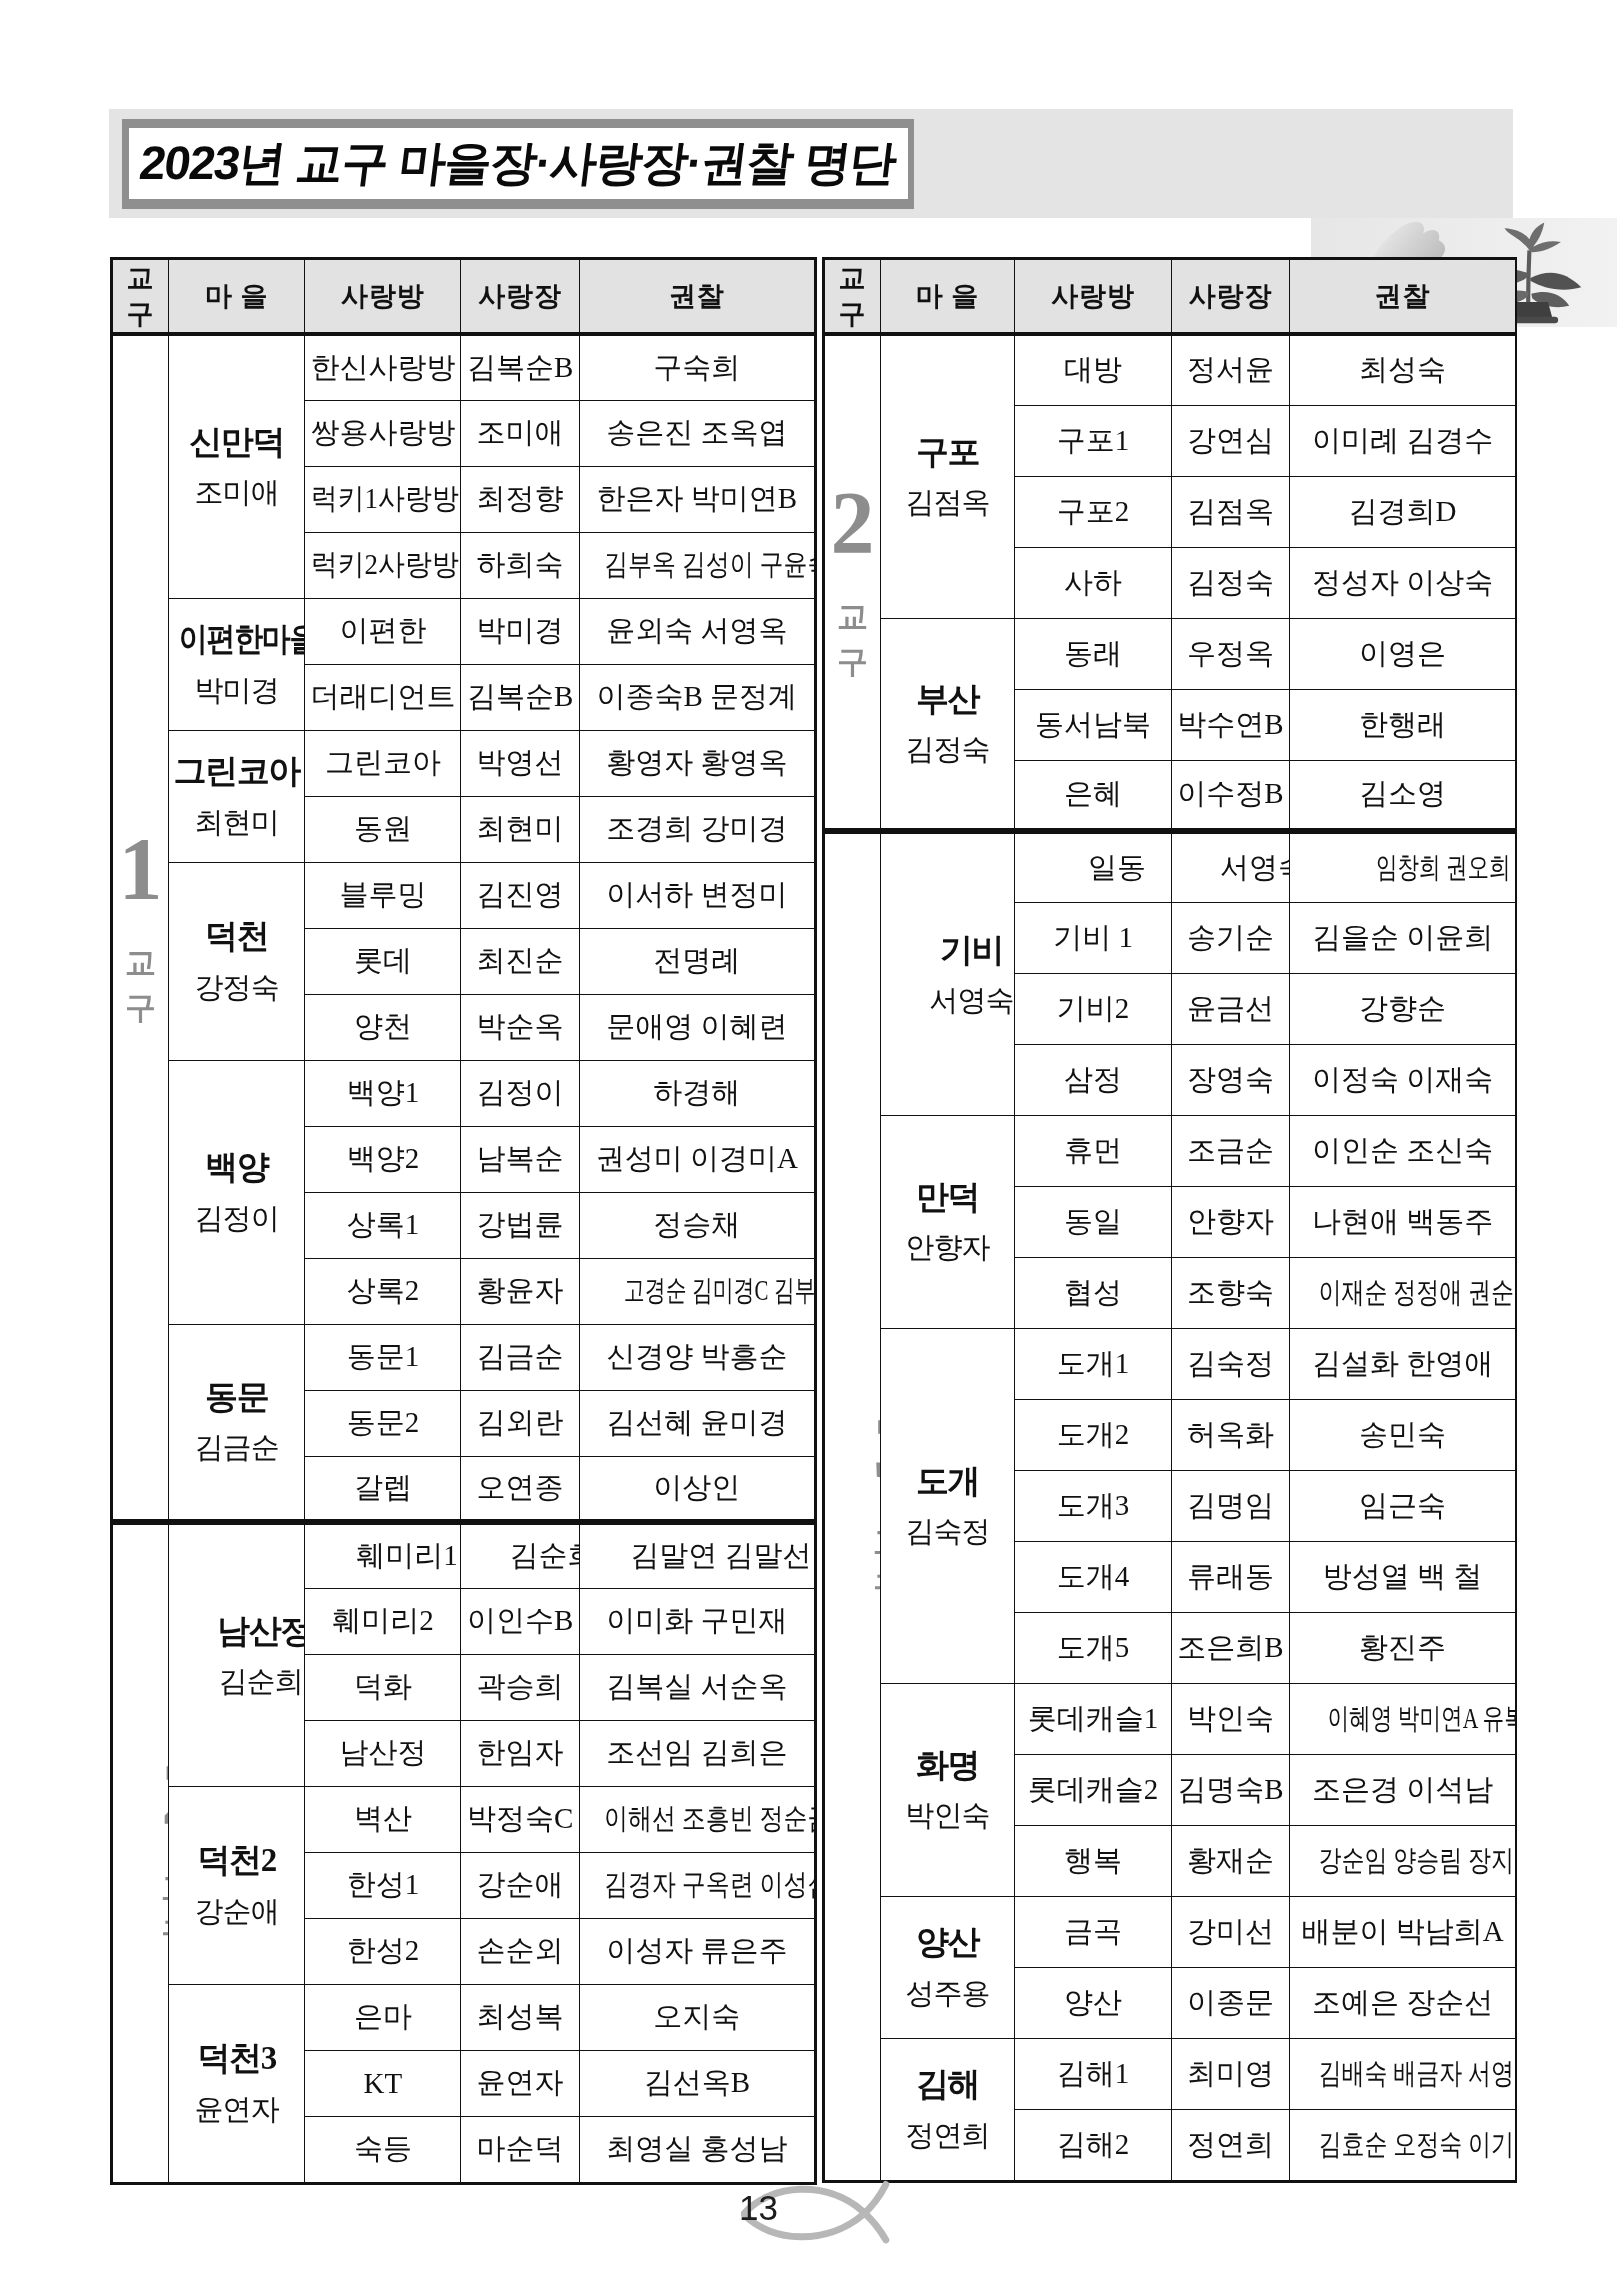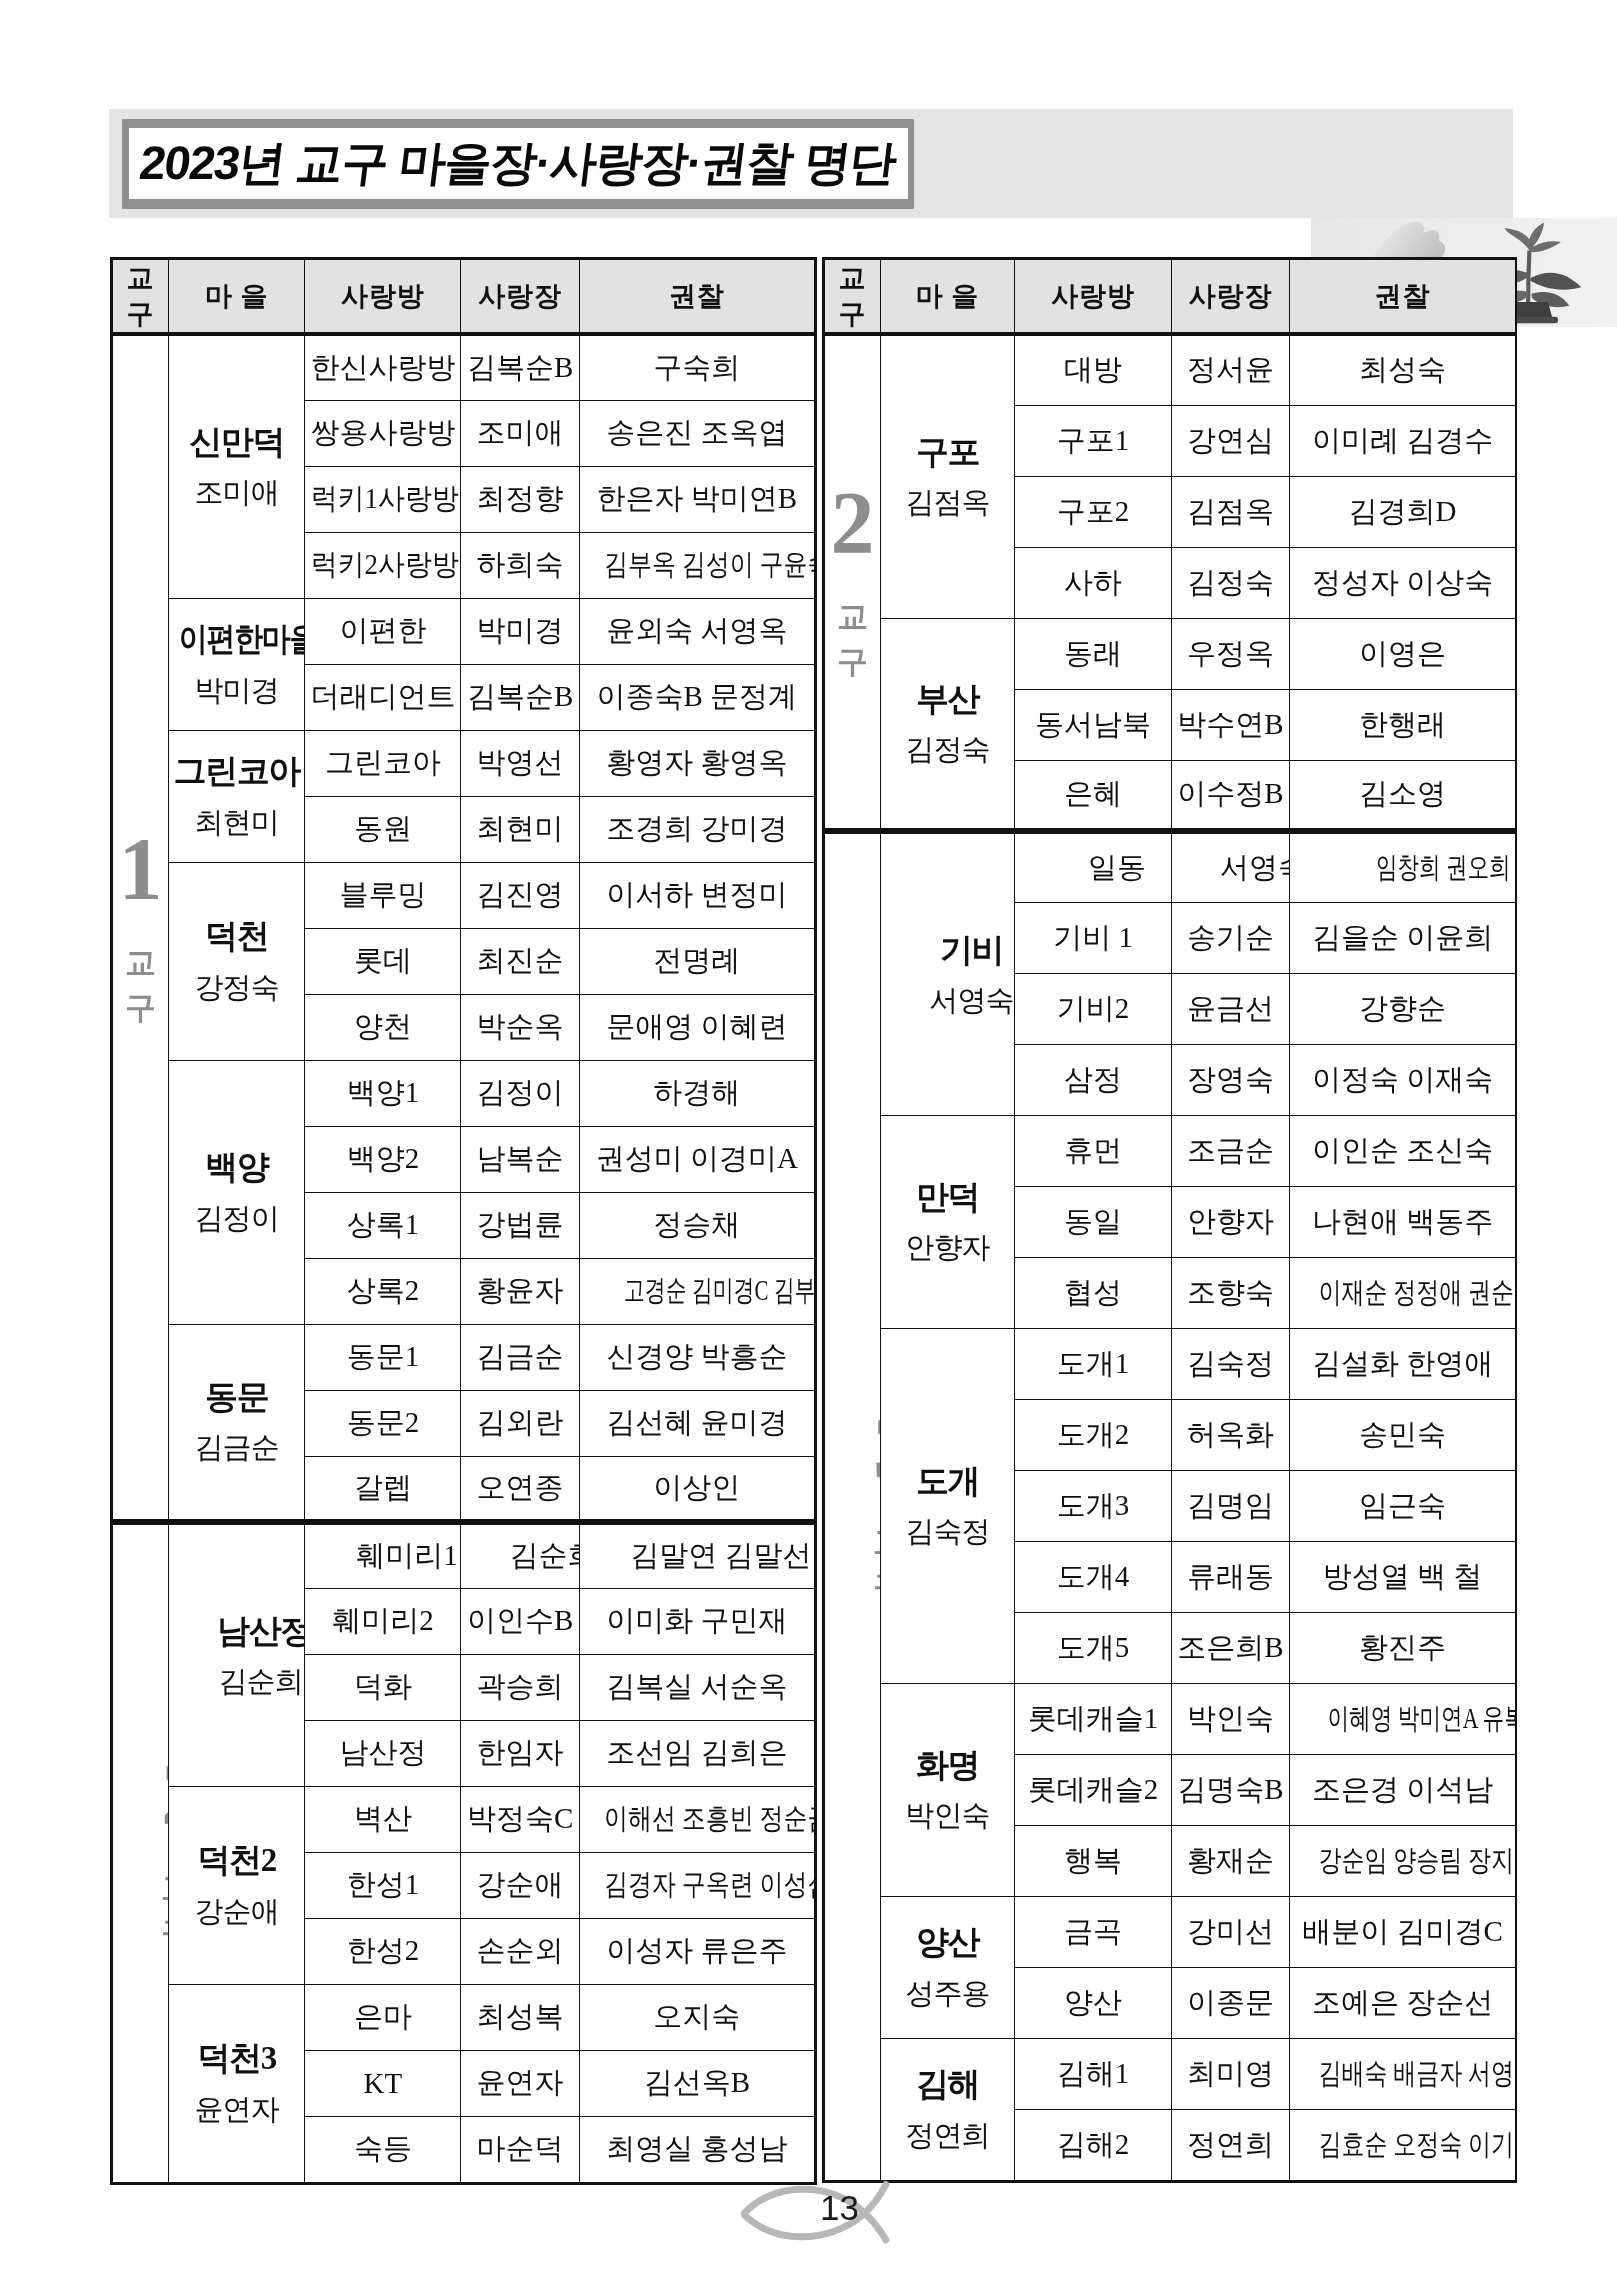--- a/index.html
+++ b/index.html
@@ -31,21 +31,21 @@
 
   .village-cell .v-name { font-size:33px; font-weight:700; letter-spacing:-1.4px; margin-bottom:8.3px; }
   .village-cell .v-leader { font-size:29px; font-weight:500; letter-spacing:-0.9px; }
 
   .gu-cell { color:#8d8d8d; }
   .gu-num { font-size:88px; font-weight:700; line-height:1; margin-bottom:28px; }
   .gu-txt { font-size:31px; font-weight:700; line-height:1.45; }
 
   
   .fish-wrap { position:absolute; left:739px; top:2175px; width:157px; height:79px; }
-  .page-num { position:absolute; left:0; top:13px; width:120px; text-align:right;
+  .page-num { position:absolute; left:0; top:13px; width:120px; text-align:left;
               font-size:35px; font-weight:500; color:#1c1c1c; }
 </style>
 </head>
 <body>
 
 <div class="band">
 
   <svg class="photo" viewBox="0 0 672 236" preserveAspectRatio="none">
     <defs>
       <linearGradient id="pbg" x1="0" y1="0" x2="1" y2="0">
@@ -449,21 +449,21 @@
           <td><span class="fit">황재순</span></td>
           <td><span class="fit" style="transform: scaleX(0.793);">강순임 양승림 장지영</span></td>
         </tr>
         <tr>
           <td class="village-cell" rowspan="2">
             <div class="v-name"><span class="fit">양산</span></div>
             <div class="v-leader"><span class="fit">성주용</span></div>
           </td>
           <td><span class="fit">금곡</span></td>
           <td><span class="fit">강미선</span></td>
-          <td><span class="fit">배분이 김미경C</span></td>
+          <td><span class="fit">배분이 박남희A</span></td>
         </tr>
         <tr>
           <td><span class="fit">양산</span></td>
           <td><span class="fit">이종문</span></td>
           <td><span class="fit">조예은 장순선</span></td>
         </tr>
         <tr>
           <td class="village-cell" rowspan="2">
             <div class="v-name"><span class="fit">김해</span></div>
             <div class="v-leader"><span class="fit">정연희</span></div>

